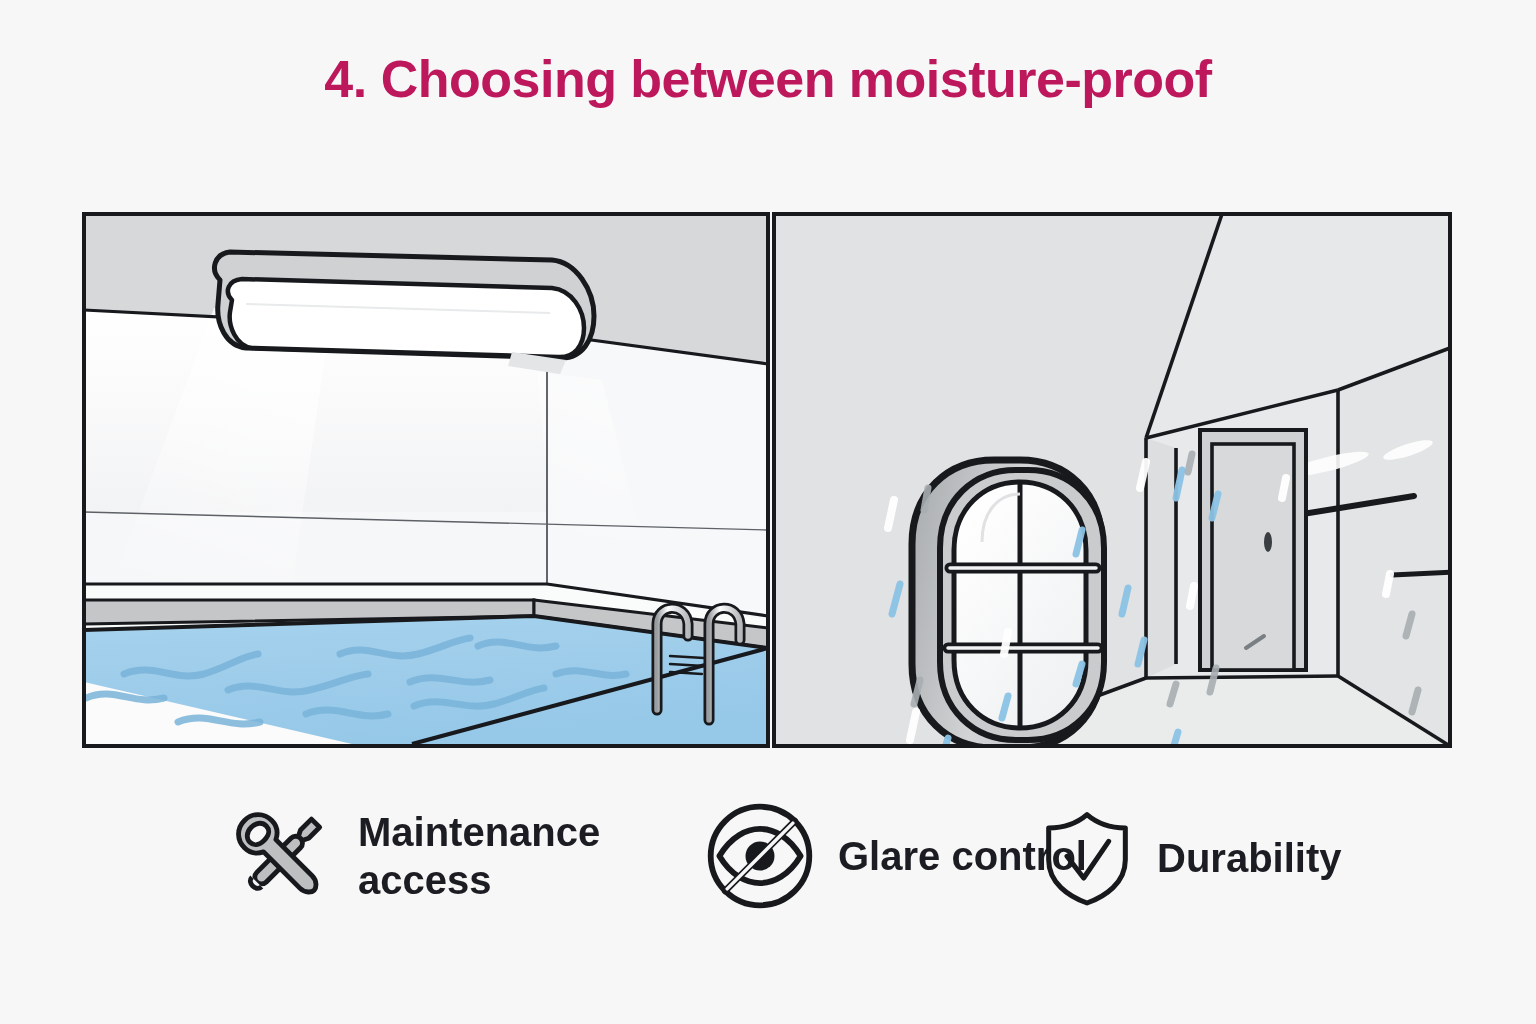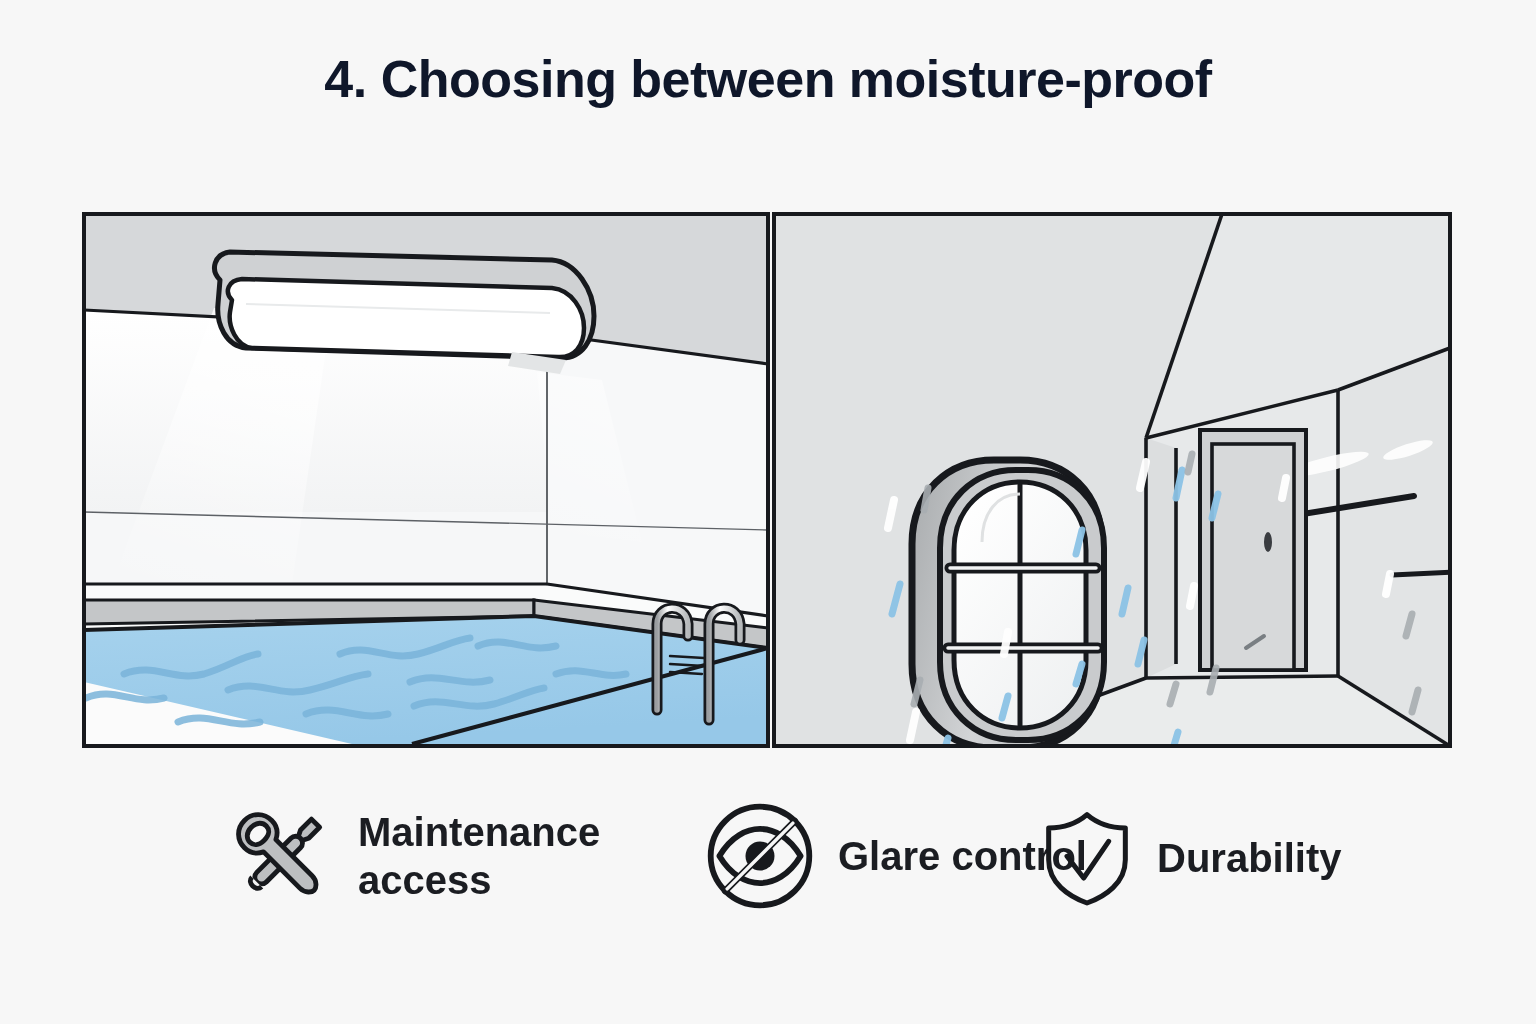--- a/index.html
+++ b/index.html
@@ -28,21 +28,21 @@
     top: 48px;
     width: 1536px;
     text-align: center;
   }
   .title-line {
     font-family: "Liberation Sans", sans-serif;
     font-weight: bold;
     font-size: 52px;
     line-height: 62px;
     letter-spacing: -0.5px;
-    color: #0f172a;
+    color: #be185d;
     white-space: nowrap;
   }
 
   
   #illustration {
     position: absolute;
     left: 82px;
     top: 212px;
     width: 1370px;
     height: 536px;

